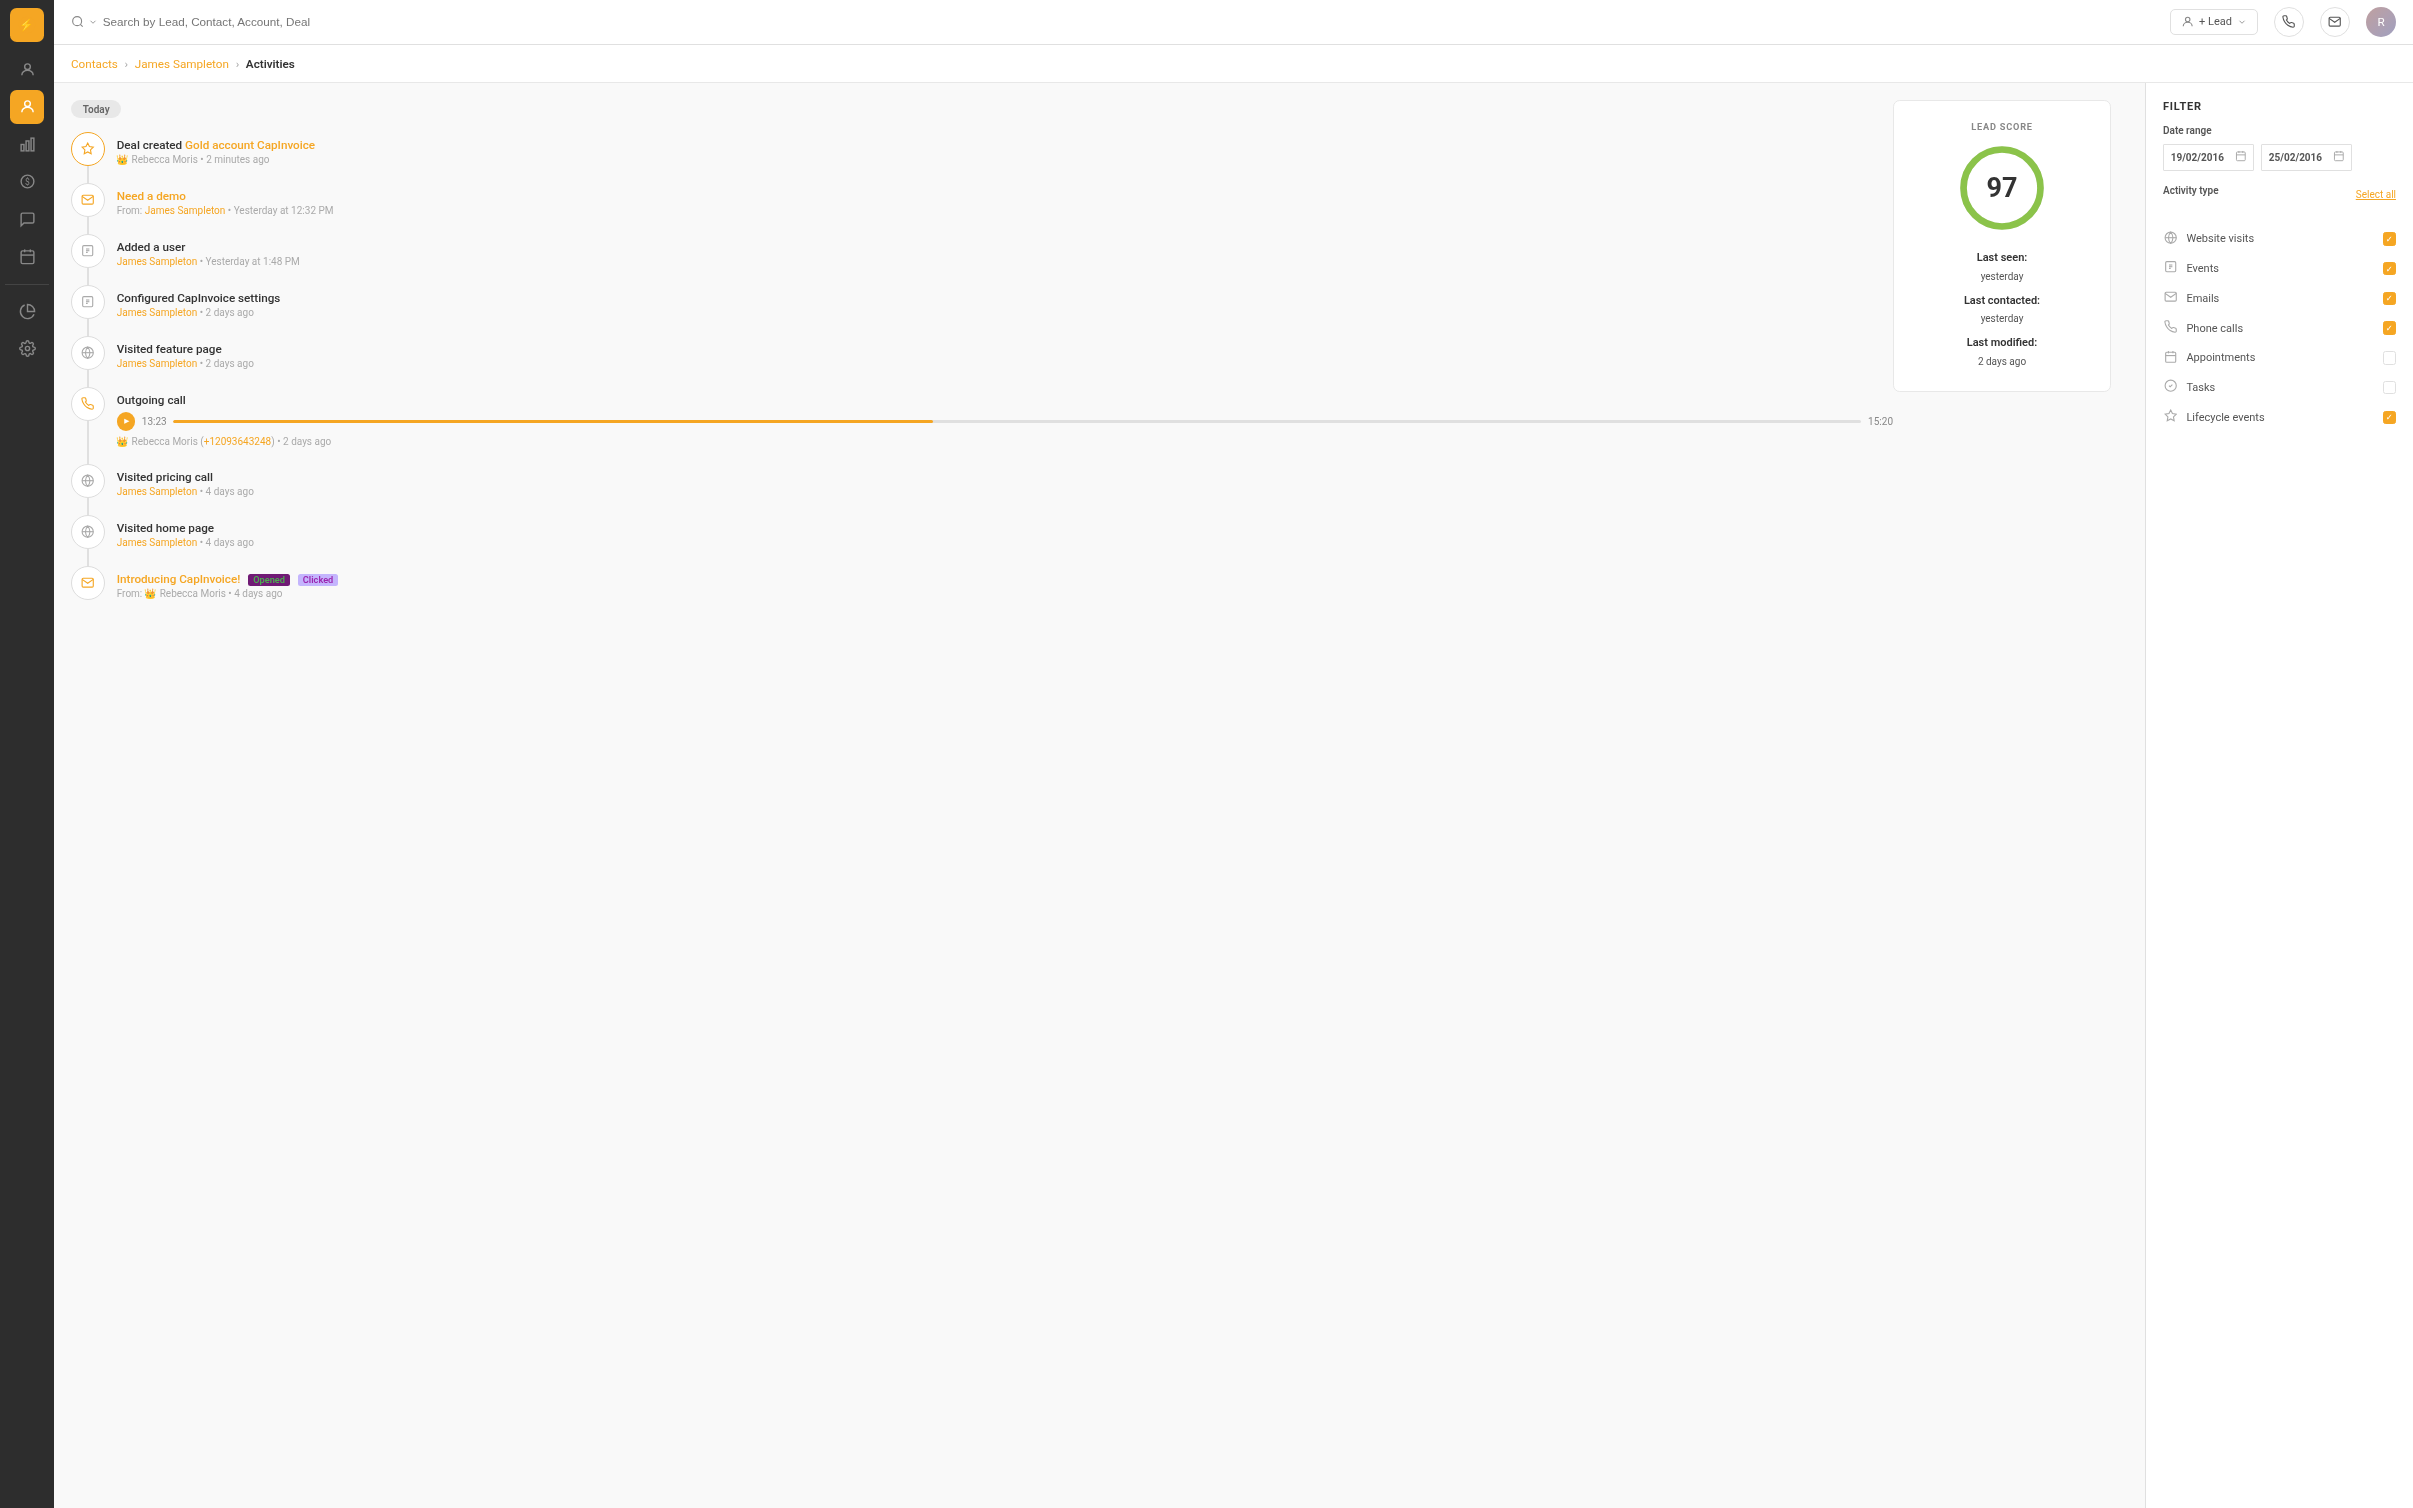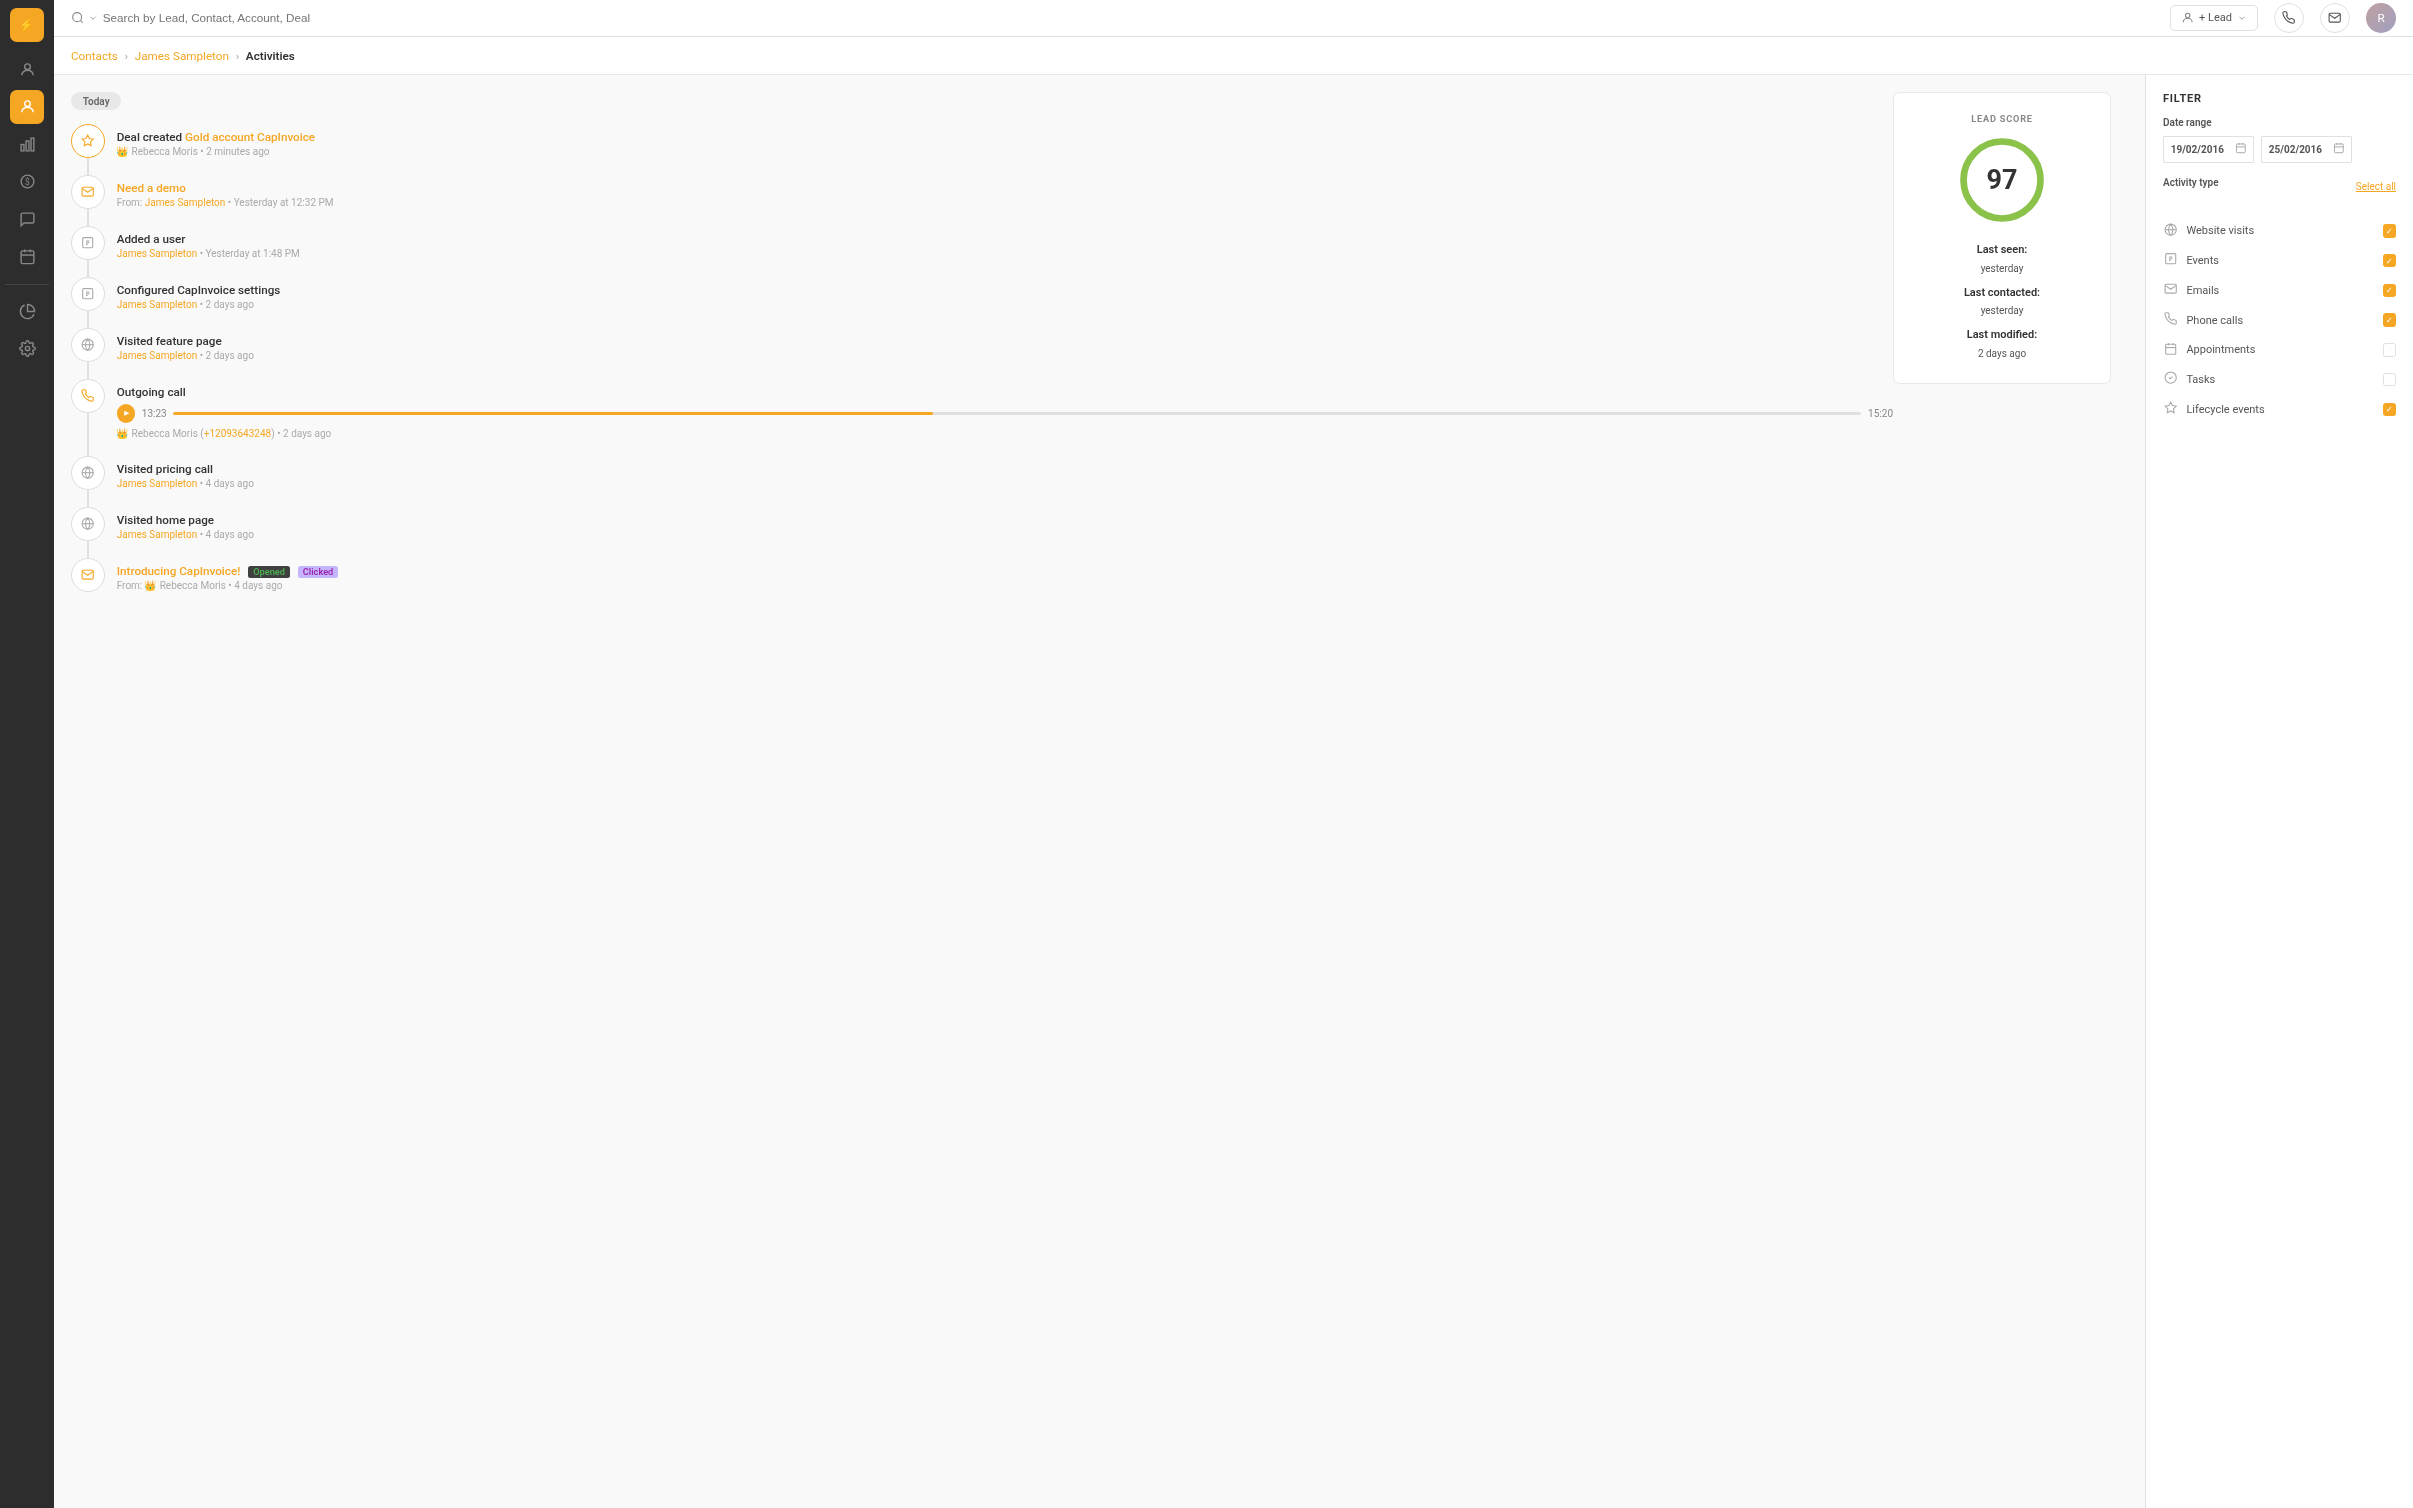--- a/index.html
+++ b/index.html
@@ -4,21 +4,21 @@
   <style>
     * { box-sizing: border-box; margin: 0; padding: 0; }
     body { font-family: -apple-system, BlinkMacSystemFont, 'Segoe UI', Roboto, sans-serif; background: #f5f5f5; color: #333; font-size: 11.7px; }
 
     
     .app-layout { display: flex; height: 100vh; overflow: hidden; }
     .sidebar { width: 54px; background: #2d2d2d; display: flex; flex-direction: column; align-items: center; padding: 8.4px 0; gap: 3.4px; flex-shrink: 0; }
     .main-content { flex: 1; display: flex; flex-direction: column; overflow: hidden; }
 
     
-    .header { background: #fff; border-bottom: 0.8px solid #e0e0e0; height: 37px; display: flex; align-items: center; padding: 0 17px; gap: 10px; flex-shrink: 0; }
+    .header { background: #fff; border-bottom: 0.8px solid #e0e0e0; height: 45px; display: flex; align-items: center; padding: 0 17px; gap: 10px; flex-shrink: 0; }
     .search-bar { display: flex; align-items: center; gap: 5px; flex: 1; max-width: 419px; }
     .search-icon-wrap { display: flex; align-items: center; gap: 3.4px; color: #888; }
     .search-input { border: none; outline: none; font-size: 11.7px; color: #888; width: 251px; background: transparent; }
     .header-right { display: flex; align-items: center; gap: 16px; margin-left: auto; }
     .lead-button { display: flex; align-items: center; gap: 5px; border: 0.8px solid #e0e0e0; border-radius: 5px; padding: 5px 10px; cursor: pointer; color: #555; font-size: 11px; }
     .icon-btn { width: 30px; height: 30px; display: flex; align-items: center; justify-content: center; border: 0.8px solid #e0e0e0; border-radius: 50%; cursor: pointer; color: #555; }
     .avatar { width: 30px; height: 30px; border-radius: 50%; background: linear-gradient(135deg, #c0a0a0, #a0a0c0); cursor: pointer; overflow: hidden; display: flex; align-items: center; justify-content: center; color: #fff; font-size: 11.7px; }
 
     
     .breadcrumb { background: #fff; padding: 11.7px 17px; display: flex; align-items: center; gap: 6.7px; font-size: 11.7px; border-bottom: 0.8px solid #e8e8e8; flex-shrink: 0; }
@@ -57,21 +57,21 @@
     
     .call-player { display: flex; align-items: center; gap: 6.7px; margin: 5px 0; }
     .play-btn { width: 18.4px; height: 18.4px; background: #f5a623; border-radius: 50%; display: flex; align-items: center; justify-content: center; cursor: pointer; color: #fff; font-size: 6.7px; padding-left: 1.7px; }
     .call-time { font-size: 10px; color: #888; }
     .call-progress { flex: 1; height: 3.4px; background: #e0e0e0; border-radius: 1.7px; position: relative; overflow: hidden; }
     .call-progress-fill { height: 100%; background: #f5a623; width: 45%; border-radius: 1.7px; }
     .call-duration { font-size: 10px; color: #888; }
 
     
     .email-badge { display: inline-block; border-radius: 2.5px; padding: 0.8px 5px; font-size: 9.2px; font-weight: 600; margin-left: 5px; }
-    .badge-opened { background: #404040; color: #4caf50; }
+    .badge-opened { background: #701a75; color: #4caf50; }
     .badge-clicked { background: #c4b5fd; color: #9c27b0; }
 
     
     .filter-header { padding: 17px 17px 10px; }
     .filter-title { font-size: 11px; font-weight: 700; letter-spacing: 0.8px; color: #333; margin-bottom: 11.7px; }
     .filter-section-title { font-size: 10px; font-weight: 600; color: #555; margin-bottom: 8.4px; }
     .date-range { display: flex; align-items: center; gap: 6.7px; margin-bottom: 13.4px; }
     .date-input { border: 0.8px solid #e0e0e0; border-radius: 1px; padding: 5px 6.7px; font-size: 10px; color: #555; display: flex; align-items: center; gap: 11px; cursor: pointer; font-weight: bold; }
     .date-input .cal-icon { color: #aaa; font-size: 11px; }
     .activity-type-header { display: flex; align-items: center; justify-content: space-between; margin-bottom: 10px; }

